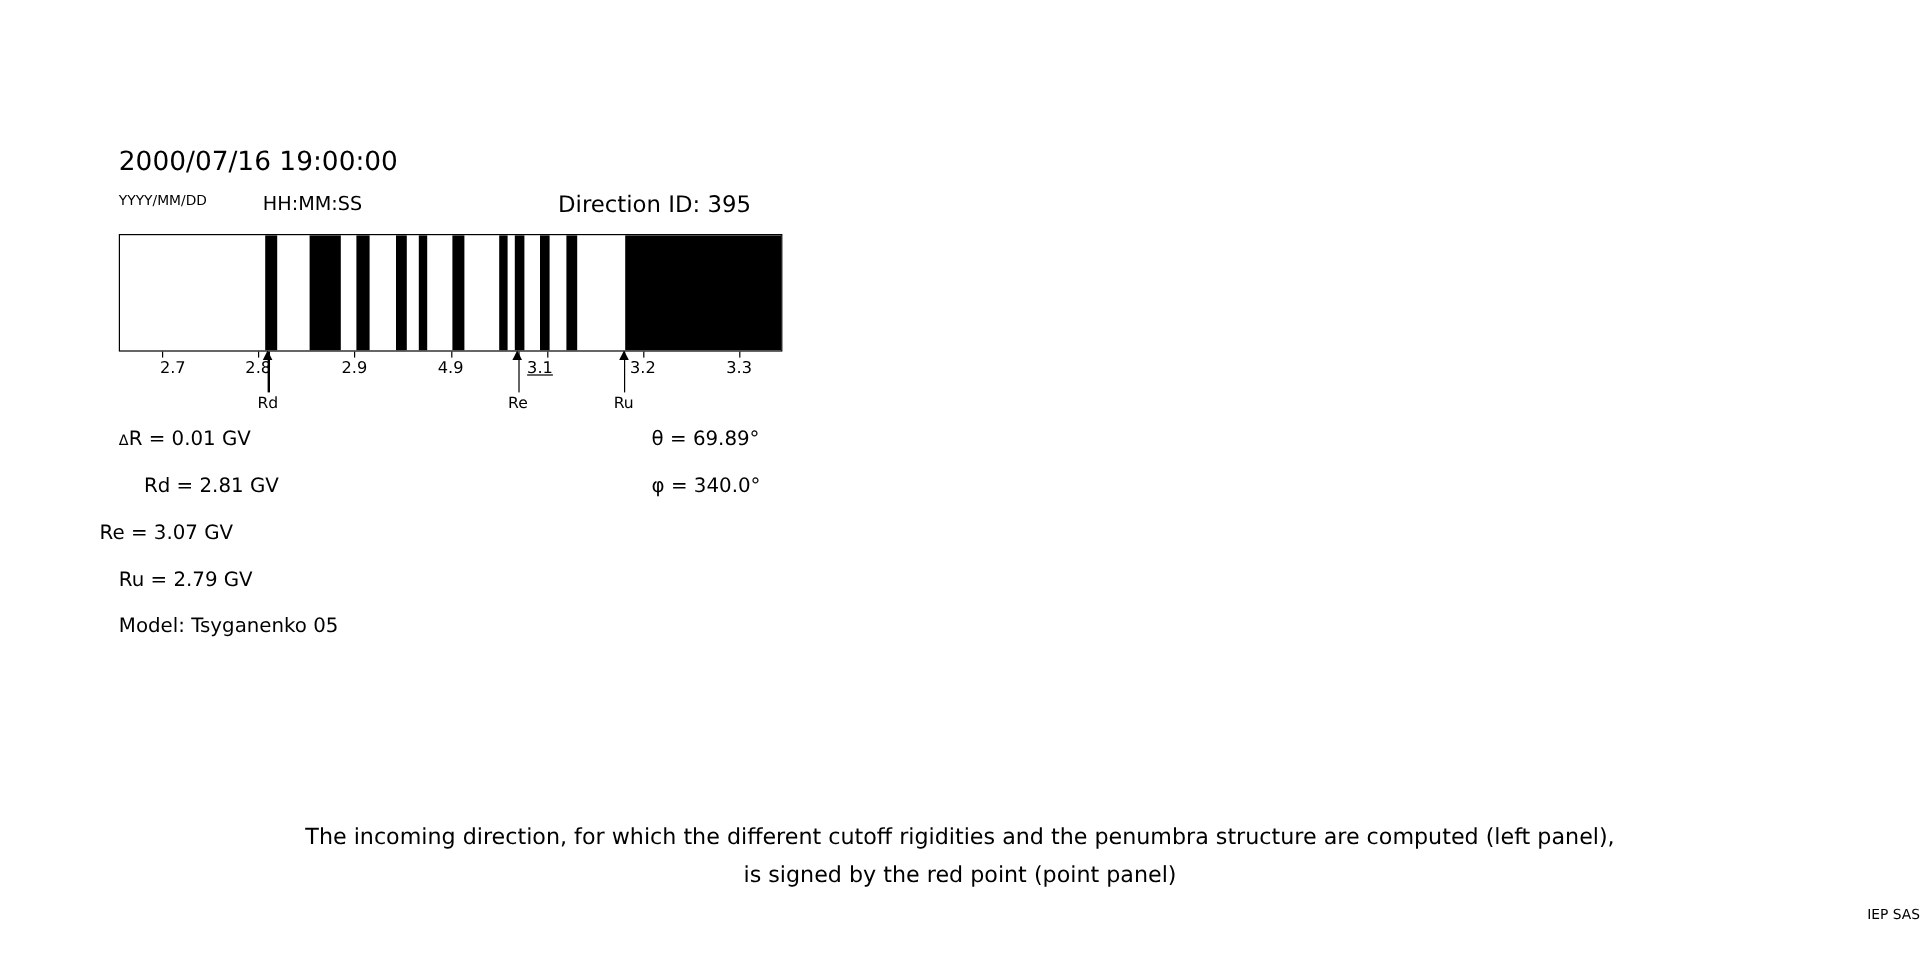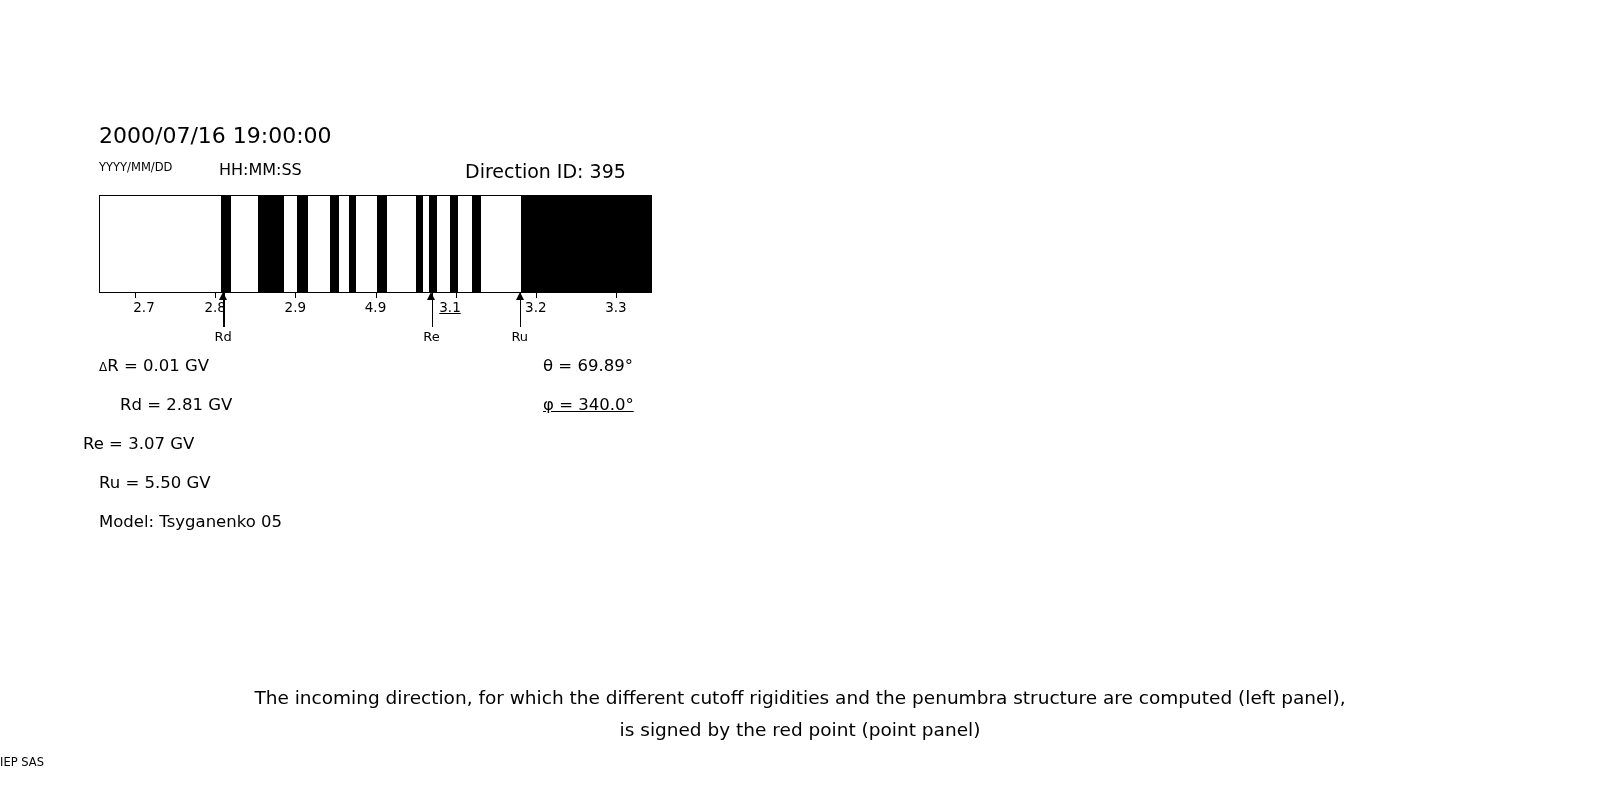--- a/index.html
+++ b/index.html
@@ -47,21 +47,21 @@
   .param .sub{font-size:12px;}
 
   
   #right-panel{left:800px;top:0;width:800px;height:680px;}
 
   
   .cap-line{position:absolute;width:1600px;text-align:center;
             font-size:18.5px;white-space:nowrap;}
   #caption-line-1{top:687px;}
   #caption-line-2{top:719px;}
-  #footer-credit{top:755px;width:1600px;text-align:left;font-size:11.5px;}
+  #footer-credit{top:755px;width:1600px;text-align:right;font-size:11.5px;}
 </style>
 </head>
 <body>
 
 <div class="abs" id="left-panel">
 
 
   <div class="abs hdr-date">2000/07/16 19:00:00</div>
 
   <div class="abs hdr-fmt-date">YYYY/MM/DD</div>
@@ -114,25 +114,25 @@
         <div class="arrow-head"></div>
         <div class="arrow-label" style="left: 0px; top: 36px;">Ru</div>
       </div>
     </div>
 
   <div class="abs param" style="left:99px;top:356px;">
     <span class="sub">Δ</span><span>R = 0.01 GV</span>
   </div>
   <div class="abs param" style="left:104px;top:395px;margin-left:16px;">Rd = 2.81 GV</div>
   <div class="abs param" style="left:83px;top:434px;">Re = 3.07 GV</div>
-  <div class="abs param" style="left:99px;top:473px;">Ru = 5.50 GV</div>
+  <div class="abs param" style="left:99px;top:473px;">Ru = 2.79 GV</div>
   <div class="abs param" style="left:99px;top:512px;">Model: Tsyganenko 05</div>
 
   <div class="abs param" style="left:543px;top:356px;">θ = 69.89°</div>
-  <div class="abs param" style="left:543px;top:395px;text-decoration:underline;">φ = 340.0°</div>
+  <div class="abs param" style="left:543px;top:395px;">φ = 340.0°</div>
 </div>
 
 <div class="abs" id="right-panel">
   
 
   
   
   
   
 </div>

